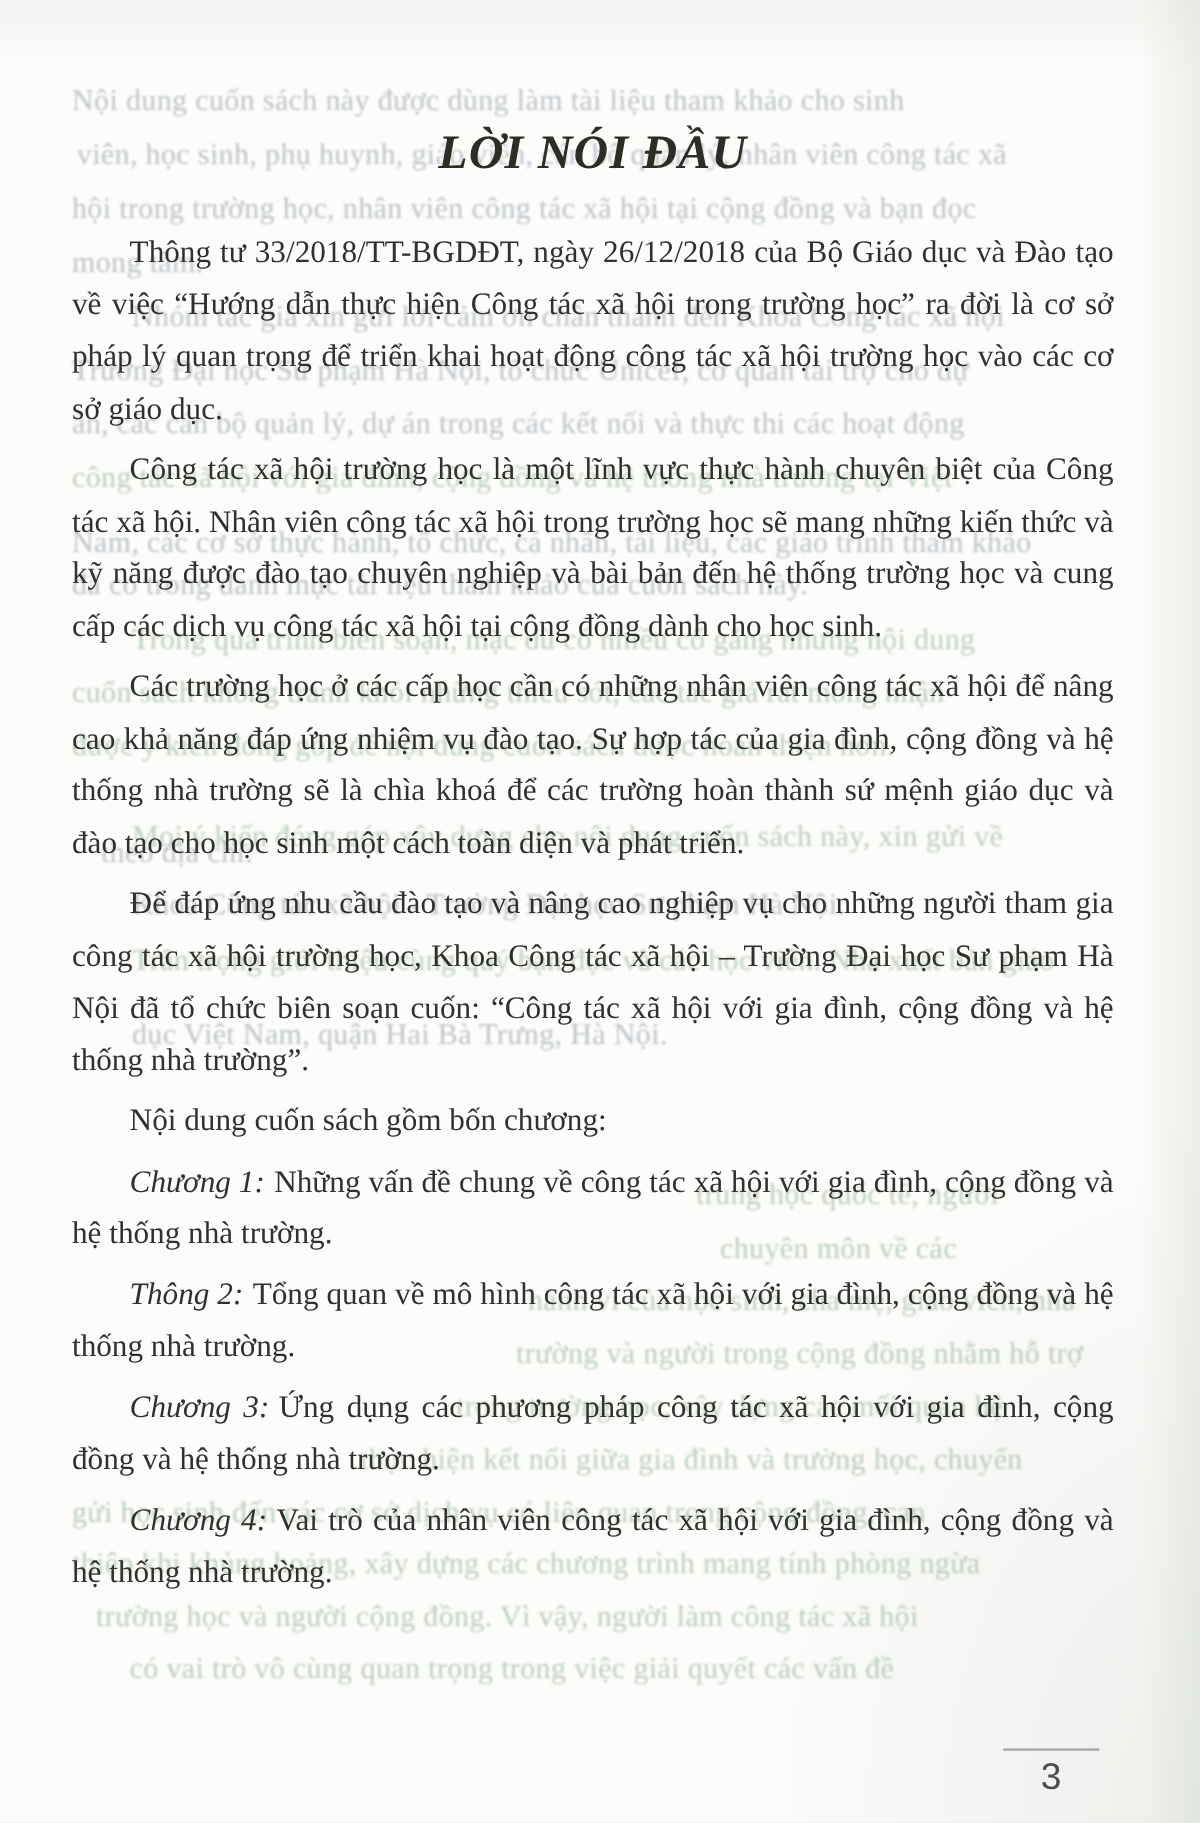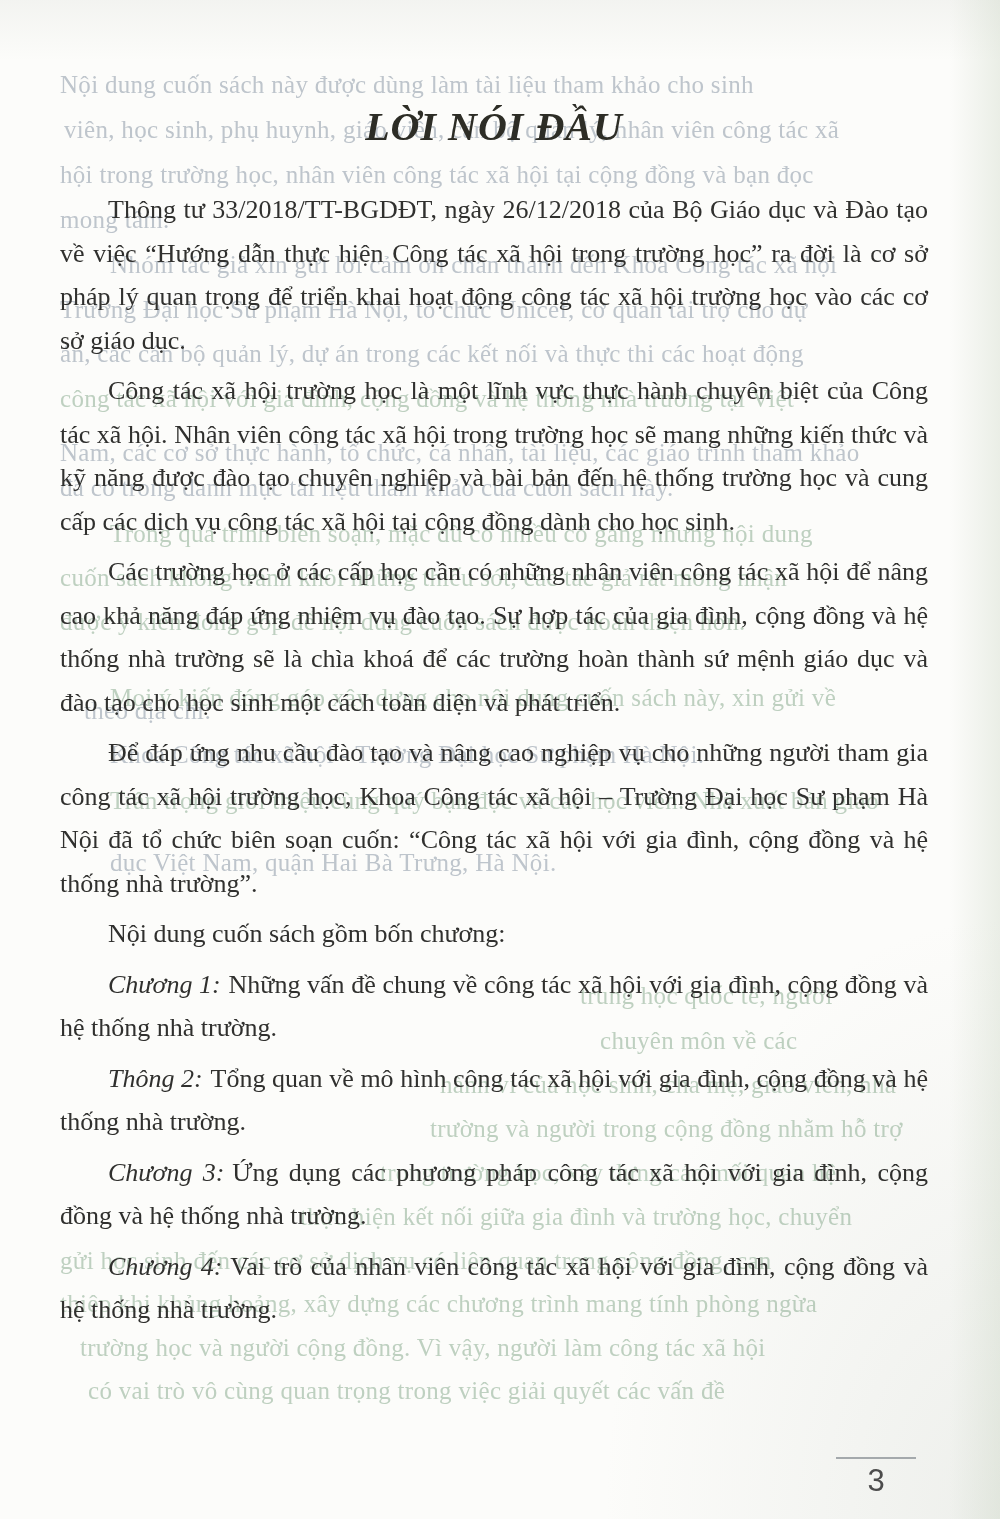--- a/index.html
+++ b/index.html
@@ -83,21 +83,21 @@
       <div class="ghost gray" style="top: 850px; left: 110px;">dục Việt Nam, quận Hai Bà Trưng, Hà Nội.</div>
       <div class="ghost green" style="top: 983px; left: 580px;">trung học quốc tế, người</div>
       <div class="ghost green" style="top: 1028px; left: 600px;">chuyên môn về các</div>
       <div class="ghost green" style="top: 1072px; left: 440px;">hành vi của học sinh, cha mẹ, giáo viên, nhà</div>
       <div class="ghost green" style="top: 1116px; left: 430px;">trường và người trong cộng đồng nhằm hỗ trợ</div>
       <div class="ghost green" style="top: 1160px; left: 380px;">trong trường học, xây dựng các mối quan hệ</div>
       <div class="ghost green" style="top: 1204px; left: 300px;">thực hiện kết nối giữa gia đình và trường học, chuyển</div>
       <div class="ghost green" style="top: 1248px; left: 60px;">gửi học sinh đến các cơ sở dịch vụ có liên quan trong cộng đồng, can</div>
       <div class="ghost green" style="top: 1291px; left: 60px;">thiệp khi khủng hoảng, xây dựng các chương trình mang tính phòng ngừa</div>
       <div class="ghost green" style="top: 1335px; left: 80px;">trường học và người cộng đồng. Vì vậy, người làm công tác xã hội</div>
-      <div class="ghost green" style="top: 1378px; left: 88px;">có vai trò vô cùng quan trọng trong việc giải quyết các vấn đề</div>
+      <div class="ghost green" style="top: 1378px; left: 108px;">có vai trò vô cùng quan trọng trong việc giải quyết các vấn đề</div>
     </div>
 
   <div class="content">
     <h1 class="title">LỜI NÓI ĐẦU</h1>
 
     <p class="body first">Thông tư 33/2018/TT-BGDĐT, ngày 26/12/2018 của Bộ Giáo dục và Đào tạo về việc “Hướng dẫn thực hiện Công tác xã hội trong trường học” ra đời là cơ sở pháp lý quan trọng để triển khai hoạt động công tác xã hội trường học vào các cơ sở giáo dục.</p>
     <p class="body">Công tác xã hội trường học là một lĩnh vực thực hành chuyên biệt của Công tác xã hội. Nhân viên công tác xã hội trong trường học sẽ mang những kiến thức và kỹ năng được đào tạo chuyên nghiệp và bài bản đến hệ thống trường học và cung cấp các dịch vụ công tác xã hội tại cộng đồng dành cho học sinh.</p>
     <p class="body">Các trường học ở các cấp học cần có những nhân viên công tác xã hội để nâng cao khả năng đáp ứng nhiệm vụ đào tạo. Sự hợp tác của gia đình, cộng đồng và hệ thống nhà trường sẽ là chìa khoá để các trường hoàn thành sứ mệnh giáo dục và đào tạo cho học sinh một cách toàn diện và phát triển.</p>
     <p class="body">Để đáp ứng nhu cầu đào tạo và nâng cao nghiệp vụ cho những người tham gia công tác xã hội trường học, Khoa Công tác xã hội – Trường Đại học Sư phạm Hà Nội đã tổ chức biên soạn cuốn: “Công tác xã hội với gia đình, cộng đồng và hệ thống nhà trường”.</p>
     <p class="body">Nội dung cuốn sách gồm bốn chương:</p>

